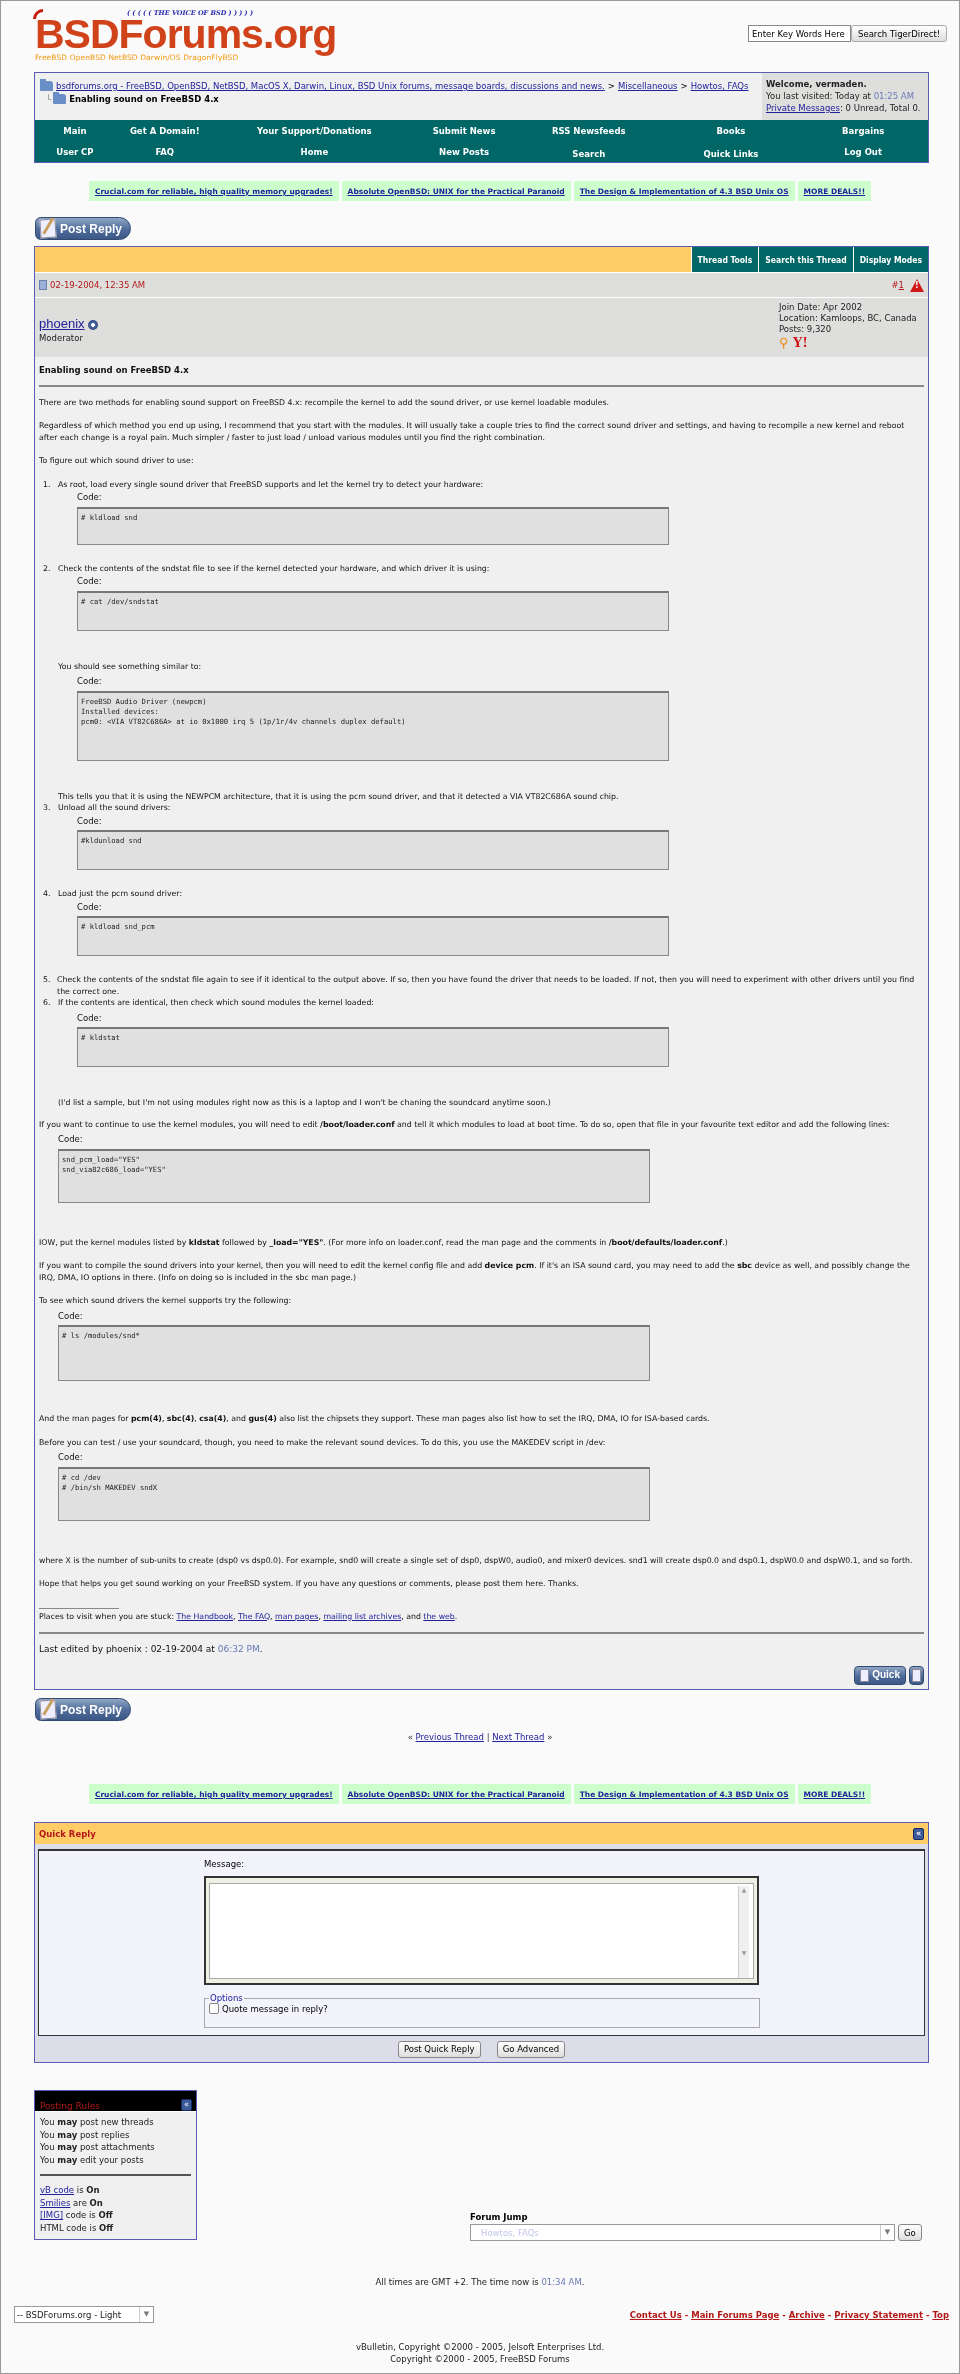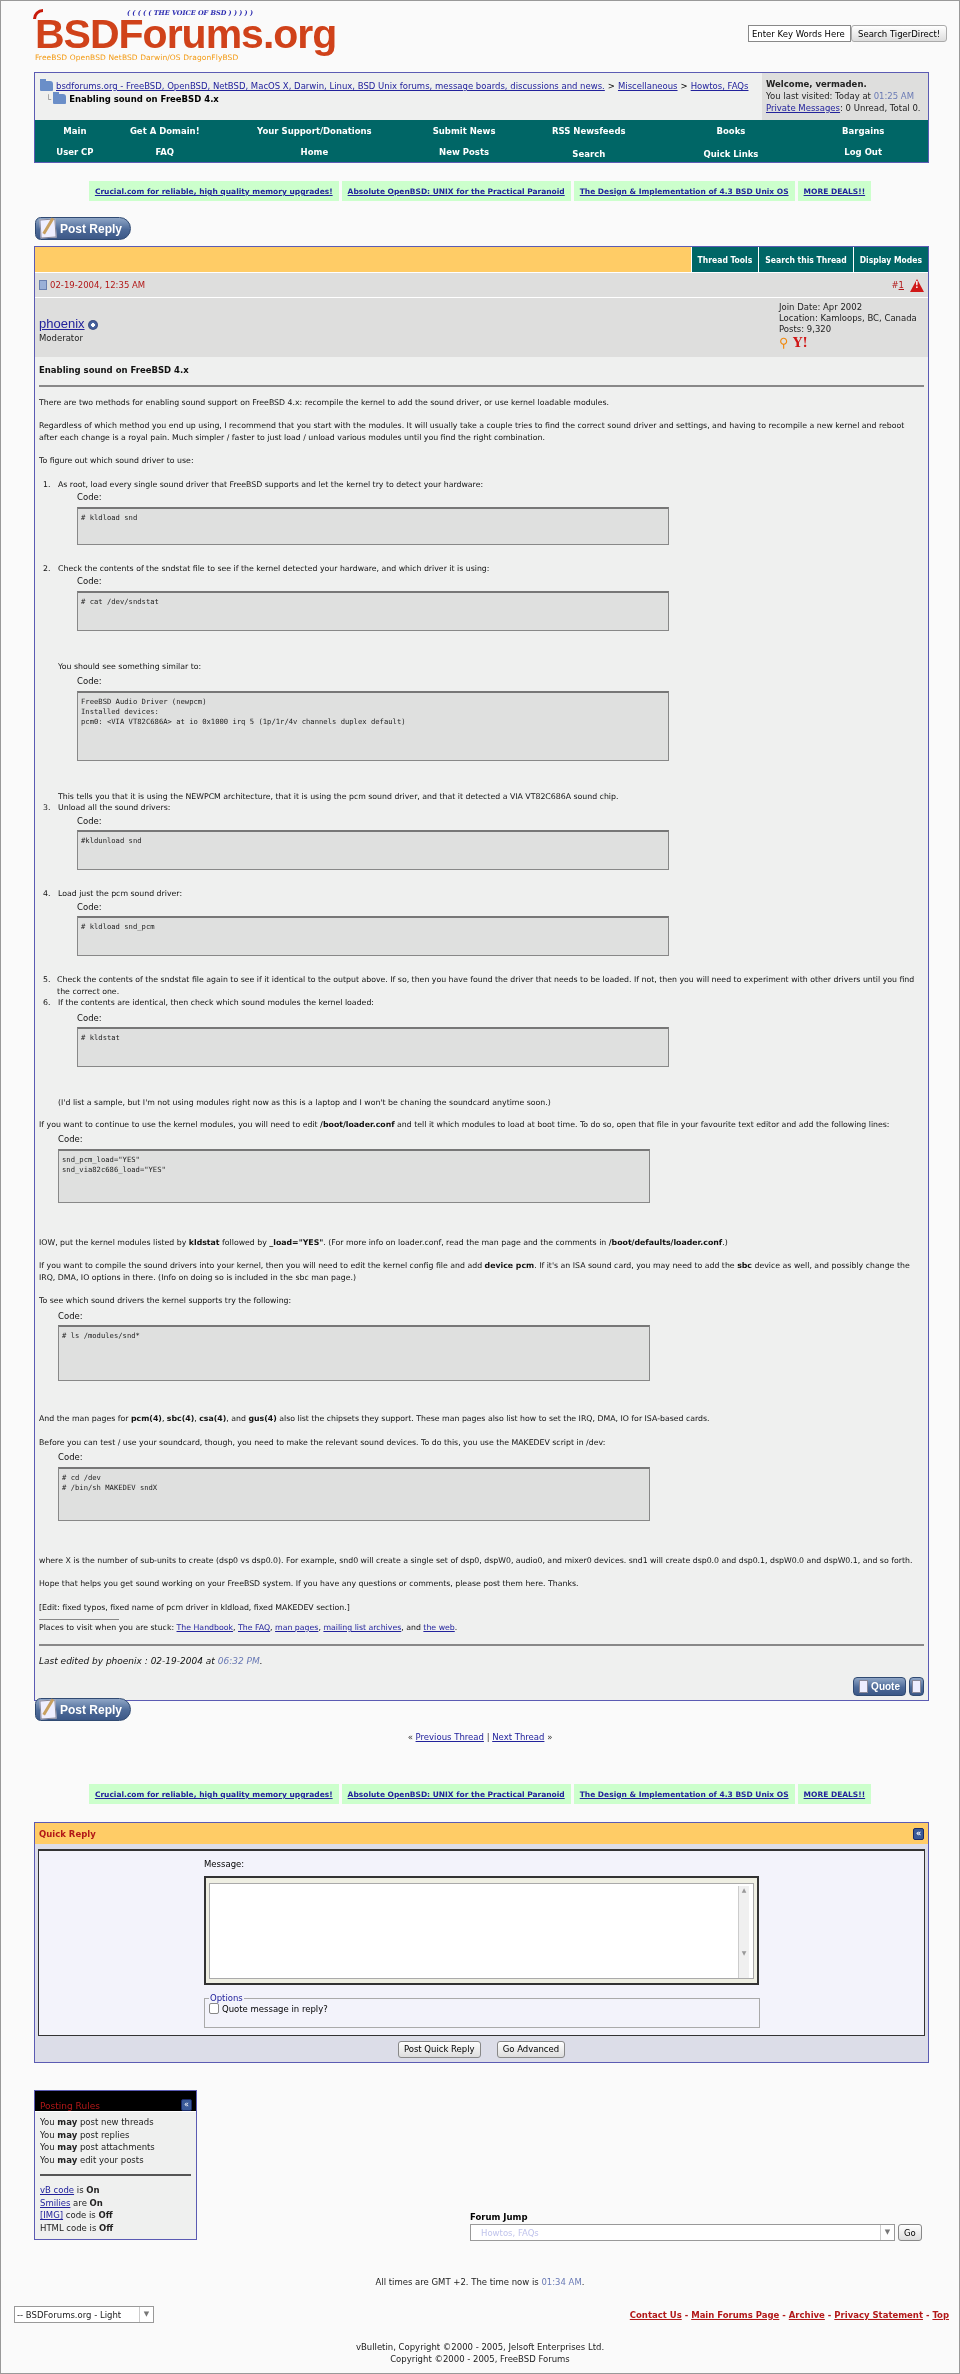--- a/index.html
+++ b/index.html
@@ -71,21 +71,21 @@
   .body p { margin: 0; }
   .ptitle { font-weight: bold; font-size: 8.5px; padding: 8px 0 8px; border-bottom: 2px solid #888; }
   .gap { height: 12px; }
   .li { display: flex; }
   .li .n { width: 19px; padding-left: 4px; }
   .codelbl { font-size: 8.5px; margin: 2px 0 3px 19px; }
   .code { background: #dfe0df; border: 1px solid #888; border-top: 2px solid #777; margin-left: 19px; width: 592px; font-family: "DejaVu Sans Mono", monospace; font-size: 7.2px; line-height: 10px; padding: 4px 3px; white-space: pre; color: #222; }
   .sig { margin-top: 6px; }
   .sigline { width: 80px; border-top: 1px solid #888; margin-bottom: 2px; }
   .hr2 { border-top: 2px solid #888; margin-top: 10px; }
-  .edited { font-style: italic; font-size: 9px; padding: 10px 0; }
+  .edited { font-size: 9px; padding: 10px 0; }
   .edited .t { color: #6a7ab5; }
   .quotebtns { display: flex; justify-content: flex-end; gap: 3px; padding-bottom: 4px; }
   .qbtn { height: 19px; border-radius: 4px; background: linear-gradient(#8fa6c6, #4d6a98 55%, #3c5887); border: 1px solid #304a72; color: #fff; font-weight: bold; font-size: 10px; font-family: "Liberation Sans", sans-serif; padding: 0 5px; display: flex; align-items: center; }
   .qbtn .pad { width: 9px; height: 13px; background: #eef; border: 1px solid #889; margin-right: 3px; }
 
   .prevnext { position: absolute; left: 0; top: 1731px; width: 958px; text-align: center; font-size: 8.5px; color: #333; }
 
   
   .qr { position: absolute; left: 33px; top: 1821px; width: 895px; border: 1px solid #5b5bb3; background: #dcdde8; }
   .qr .hd { height: 21px; background: #ffcc66; color: #b21818; font-weight: bold; font-size: 8.5px; display: flex; align-items: center; justify-content: space-between; padding: 0 4px; }
@@ -310,32 +310,31 @@
       <div class="gap"></div>
       <p>Before you can test / use your soundcard, though, you need to make the relevant sound devices. To do this, you use the MAKEDEV script in /dev:</p>
       <div class="codelbl" style="margin-top:4px">Code:</div>
       <div class="code" style="height:54px"># cd /dev
 # /bin/sh MAKEDEV sndX</div>
       <div class="gap" style="height:34px"></div>
       <p>where X is the number of sub-units to create (dsp0 vs dsp0.0). For example, snd0 will create a single set of dsp0, dspW0, audio0, and mixer0 devices. snd1 will create dsp0.0 and dsp0.1, dspW0.0 and dspW0.1, and so forth.</p>
       <div class="gap"></div>
       <p>Hope that helps you get sound working on your FreeBSD system. If you have any questions or comments, please post them here. Thanks.</p>
       <div class="gap"></div>
-      <p>[Edit: fixed typos, fixed name of pcm driver in kldload, fixed MAKEDEV section.]</p>
 
       <div class="sig">
         <div class="sigline"></div>
         <span>Places to visit when you are stuck: </span><a href="#">The Handbook</a>, <a href="#">The FAQ</a>, <a href="#">man pages</a>, <a href="#">mailing list archives</a><span>, and </span><a href="#">the web</a>.
       </div>
       <div class="hr2"></div>
       <div class="edited"><span>Last edited by phoenix : 02-19-2004 at </span><span class="t">06:32 PM</span><span>.</span></div>
       <div class="quotebtns">
         <div class="qbtn">
             <span class="pad"></span>
-            <span>Quote</span>
+            <span>Quick</span>
           </div>
         <div class="qbtn" style="padding:0 2px">
             <span class="pad" style="margin:0"></span>
           </div>
       </div>
     </div>
   </div>
 
   <div class="btn-img" style="left:34px;top:1697px">
     <span class="pad"></span>

